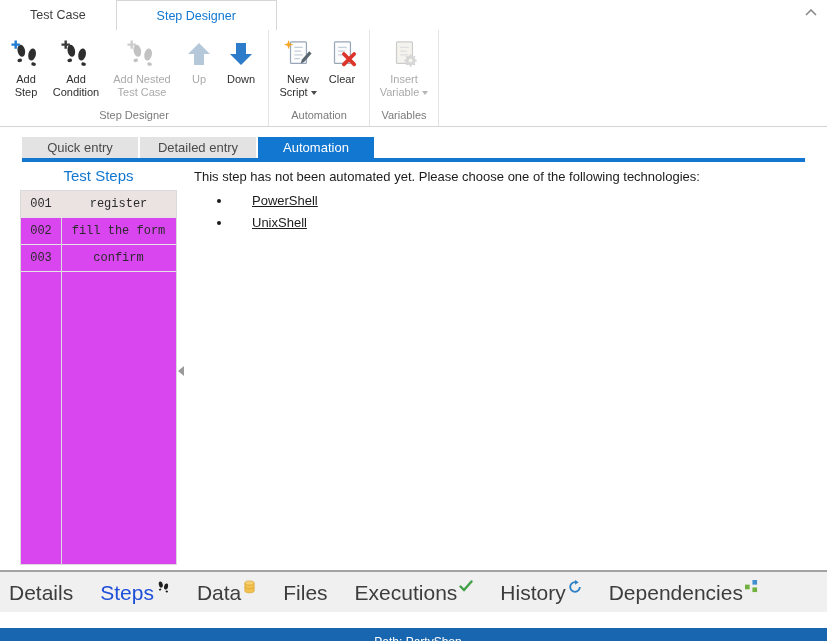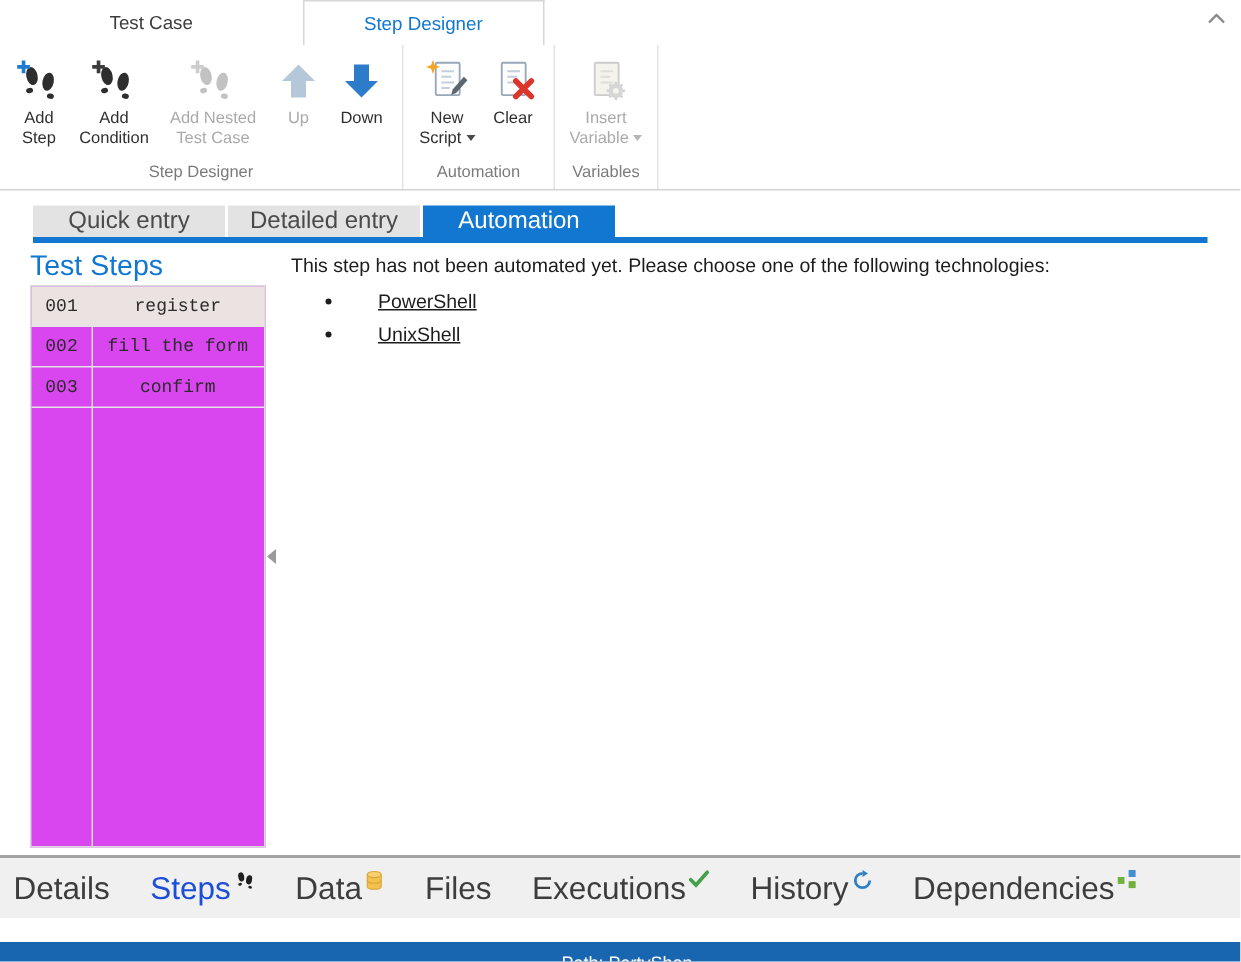--- a/index.html
+++ b/index.html
@@ -7,44 +7,44 @@
   body {
     font-family:"Liberation Sans", sans-serif;
     background:#ffffff;
     position:relative;
     overflow:hidden;
     color:#2b2b2b;
   }
 
   
   .ribbon-tabbar { position:absolute; top:0; left:0; right:0; height:30px; background:#fff; display:flex; align-items:stretch; }
-  .rtab { height:30px; line-height:30px; padding:0 30px; font-size:12.5px; color:#3d3d3d; cursor:default;margin-left:43px; }
+  .rtab { height:30px; line-height:30px; padding:0 30px; font-size:12.5px; color:#3d3d3d; cursor:default; }
   .rtab.active { border:1px solid #d6d6d6; border-bottom:none; color:#1177d1; background:#fff; padding:0 40px; }
   .collapse-chevron { position:absolute; top:9px; right:10px; }
 
   
   .ribbon { position:absolute; top:30px; left:0; right:0; height:97px; background:#fff; border-bottom:1px solid #d4d4d4; display:flex; }
   .rgroup { display:flex; flex-direction:column; justify-content:space-between; border-right:1px solid #e4e4e4; padding:1px 3px 0; }
   .rbtns { display:flex; align-items:flex-start; padding:5px 3px 0; }
   .rgroup-label { text-align:center; font-size:11px; color:#7b7b7b; padding:2px 6px 5px; }
   .rbtn { display:flex; flex-direction:column; align-items:center; gap:3px; padding:2px 2px; font-size:11px; line-height:12.5px; color:#2f2f2f; text-align:center; cursor:default; }
   .rbtn .ricon { height:32px; display:flex; align-items:center; justify-content:center; }
   .rbtn.disabled { color:#aaaaaa; }
   .w36{width:40px;} .w56{width:60px;} .w68{width:72px;} .w44{width:46px;} .w40{width:42px;} .w50{width:56px;}
   .dd { display:inline-block; width:0; height:0; border-left:3.5px solid transparent; border-right:3.5px solid transparent; border-top:4px solid #4a4a4a; margin-left:3px; vertical-align:1px; }
   .rbtn.disabled .dd { border-top-color:#b5b5b5; }
 
   
   .entry-tabs { position:absolute; top:137px; left:22px; display:flex; gap:2px; }
-  .etab { width:128px; height:21px; line-height:21px; text-align:center; font-size:16px; background:#e3e3e3; color:#4a4a4a; cursor:default; }
+  .etab { width:116px; height:21px; line-height:21px; text-align:center; font-size:13px; background:#e3e3e3; color:#4a4a4a; cursor:default; }
   .etab.active { background:#1177d1; color:#fff; }
   .accent-bar { position:absolute; top:158px; left:22px; width:783px; height:4px; background:#1177d1; }
 
   
-  .steps-title { position:absolute; top:167px; left:20px; width:157px; font-size:19px; color:#1177d1; }
+  .steps-title { position:absolute; top:167px; left:20px; width:157px; text-align:center; font-size:15px; color:#1177d1; }
   .steps-table { position:absolute; top:190px; left:20px; width:157px; height:375px; border:1px solid #dadada; background:#d946ef;font-family:Liberation Mono, monospace; }
   .steps-col-line { position:absolute; top:0; bottom:0; left:40px; width:1px; background:#dadada; }
   .step-row { display:flex; height:27px; border-bottom:1px solid #e4e4e4; font-size:12px; color:#2b2b2b; align-items:center; position:relative; }
   .step-row .num { width:40px; text-align:center; }
   .step-row .name { flex:1; text-align:center; }
   .step-row.selected { background:#ebe2e2; }
 
   .splitter-arrow { position:absolute; top:366px; left:178px; width:0; height:0;
     border-top:5px solid transparent; border-bottom:5px solid transparent; border-right:6px solid #9a9a9a; }
 

